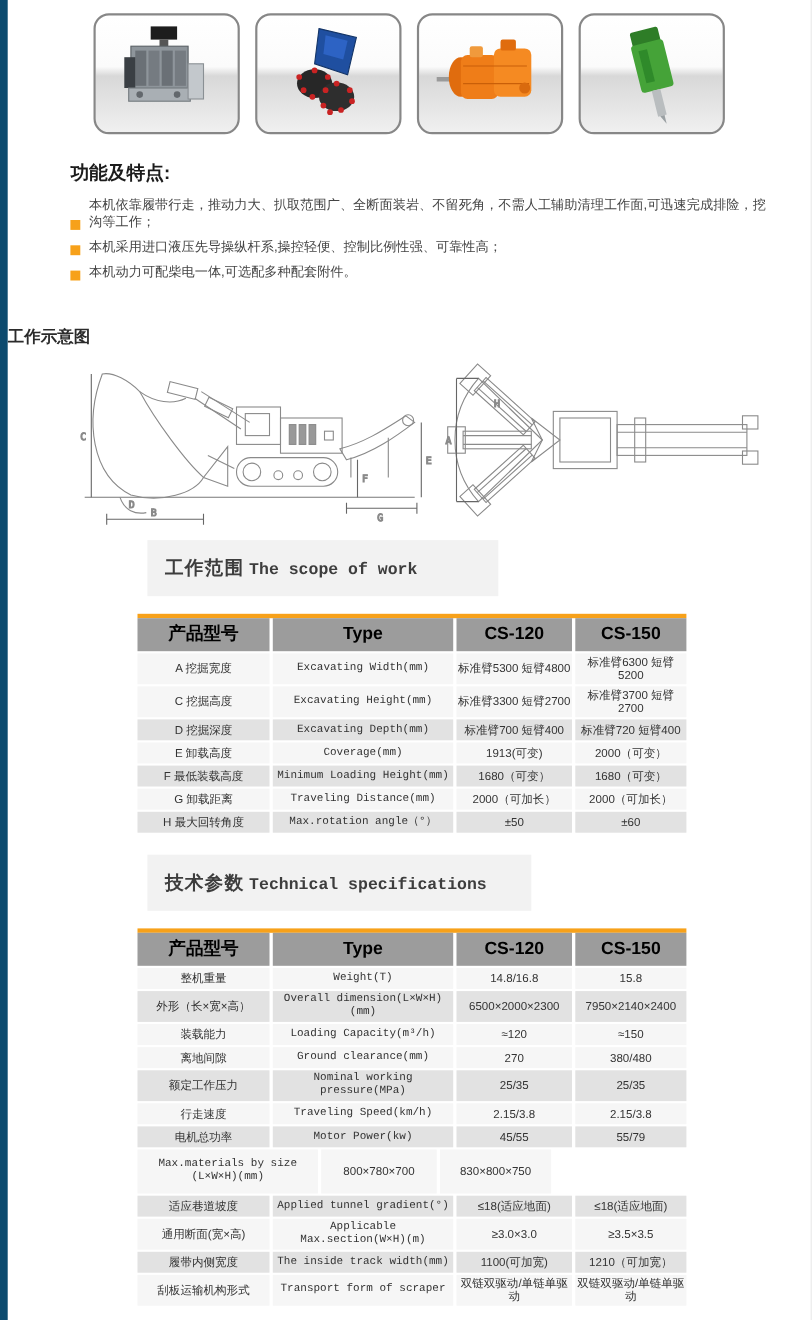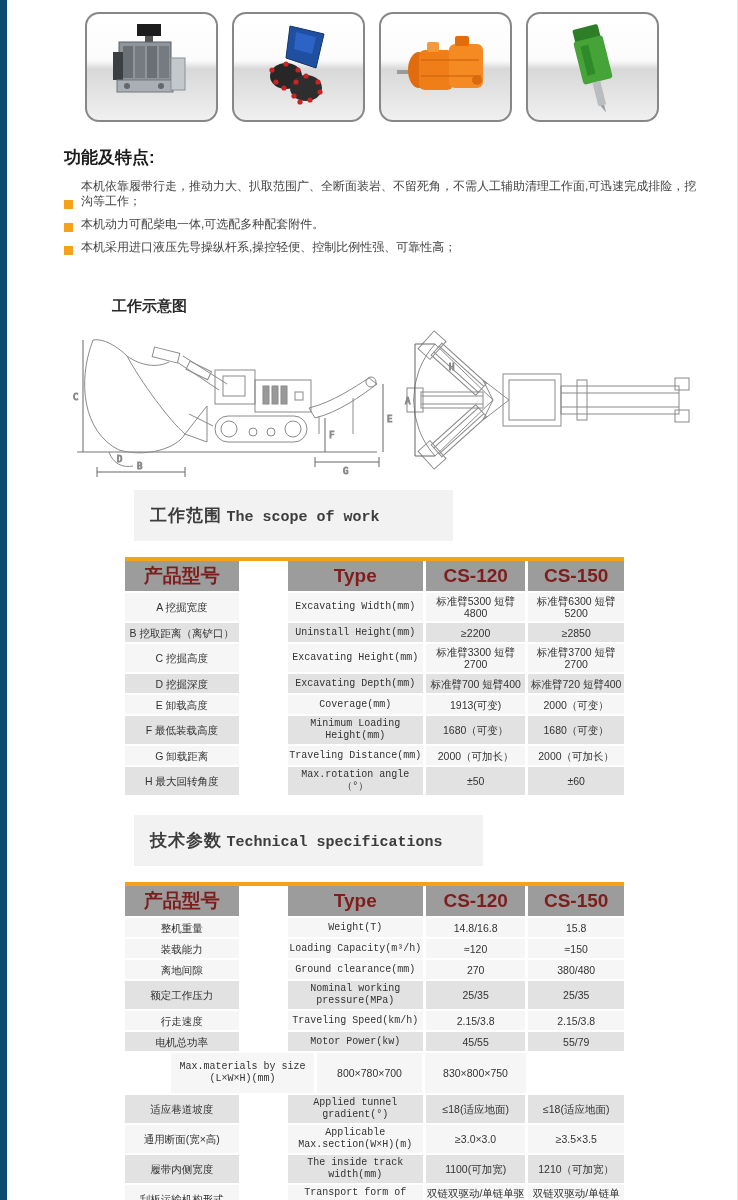--- a/index.html
+++ b/index.html
@@ -16,42 +16,42 @@
 
   
   .features { margin:24px 0 0 57px; width:640px; }
   .features .f-title { font-size:17px; font-weight:bold; color:#1c1c1c; margin-bottom:10px; }
   .f-item { display:flex; align-items:flex-end; margin-bottom:8px; }
   .f-bullet { flex:0 0 9px; height:9px; margin:3px 8px 0 0; }
   .f-text { font-size:12px; color:#444; line-height:15px; }
 
   
   .diagram { margin-top:42px; }
-  .d-title { margin-left:105px; font-size:15px; font-weight:bold; color:#2b2b2b; }
+  .d-title { font-size:15px; font-weight:bold; color:#2b2b2b; }
   .d-canvas { margin:6px 0 0 50px; }
   .d-canvas svg text { font-family:"DejaVu Sans Mono",monospace; font-size:9px; fill:#444; }
 
   
   .sec-head { display:flex; align-items:center; margin-left:116px; width:330px; }
   .sec-bar { width:11px; background:#9a9a9a; }
   .sec-panel { flex:1; background:#f2f2f2; padding:14px 10px 14px 16px; white-space:nowrap; }
   .sec-zh { font-size:17px; font-weight:bold; color:#3d3d3d; letter-spacing:1px; }
   .sec-en { font-size:15px; font-weight:bold; color:#3d3d3d; font-family:"Liberation Mono","DejaVu Sans Mono",monospace; }
 
   
   .spec-table { width:499px; margin-left:118px; border-top:4px solid #f7a11a; }
   .trow { display:flex; gap:3px; margin-top:2px; }
   .tcell { display:flex; align-items:center; justify-content:center; text-align:center;
            background:#f6f6f6; color:#333; font-size:10.5px; min-height:19px;
            white-space:pre-line; line-height:12px; padding:2px 1px; }
-  .c0 { width:120px; } .c1 { width:143px;margin-left:46px; } .c2 { width:105px; } .c3 { width:101px; }
+  .c0 { width:120px; } .c1 { width:164px; } .c2 { width:105px; } .c3 { width:101px; }
   .c1,.tcell.en { font-family:"Liberation Mono","DejaVu Sans Mono",monospace; font-size:10px; }
   .trow.shaded .tcell { background:#e2e2e2; }
   .trow.thead { margin-top:0; }
-  .trow.thead .tcell { background:#9c9c9c; color:#7f1d1d; font-weight:bold; font-size:19px; min-height:30px; }
+  .trow.thead .tcell { background:#9c9c9c; color:#000000; font-weight:bold; font-size:16px; min-height:30px; }
   .trow.thead .c1 { font-family:"Liberation Sans",sans-serif; }
   .trow.tall .tcell { min-height:40px; }
 
   .gap1 { height:20px; } .gap2 { height:16px; }
 </style>
 </head>
 <body>
 
 <div class="page">
 
@@ -120,25 +120,25 @@
   </div>
 
   <div class="features">
     <div class="f-title">功能及特点:</div>
     <div class="f-item">
       <span class="f-bullet" style="background:#f7a11a"></span>
       <span class="f-text">本机依靠履带行走，推动力大、扒取范围广、全断面装岩、不留死角，不需人工辅助清理工作面,可迅速完成排险，挖沟等工作；</span>
     </div>
     <div class="f-item">
       <span class="f-bullet" style="background:#f7a11a"></span>
-      <span class="f-text">本机动力可配柴电一体,可选配多种配套附件。</span>
+      <span class="f-text">本机采用进口液压先导操纵杆系,操控轻便、控制比例性强、可靠性高；</span>
     </div>
     <div class="f-item">
       <span class="f-bullet" style="background:#f7a11a"></span>
-      <span class="f-text">本机采用进口液压先导操纵杆系,操控轻便、控制比例性强、可靠性高；</span>
+      <span class="f-text">本机动力可配柴电一体,可选配多种配套附件。</span>
     </div>
   </div>
 
   <div class="diagram">
     <div class="d-title">工作示意图</div>
     <div class="d-canvas">
       <svg width="650" height="158" viewBox="0 0 650 158" fill="none" stroke="#8a8a8a" stroke-width="1">
 
         <line x1="20" y1="130" x2="320" y2="130" stroke="#777"></line>
 
@@ -250,26 +250,20 @@
         <div class="tcell c1">Type</div>
         <div class="tcell c2">CS-120</div>
         <div class="tcell c3">CS-150</div>
       </div>
       <div class="trow">
         <div class="tcell c0">A 挖掘宽度</div>
         <div class="tcell c1 en">Excavating Width(mm)</div>
         <div class="tcell c2">标准臂5300  短臂4800</div>
         <div class="tcell c3">标准臂6300  短臂5200</div>
       </div>
-      <div class="trow shaded">
-        <div class="tcell c0">B 挖取距离（离铲口）</div>
-        <div class="tcell c1 en">Uninstall Height(mm)</div>
-        <div class="tcell c2">≥2200</div>
-        <div class="tcell c3">≥2850</div>
-      </div>
       <div class="trow">
         <div class="tcell c0">C 挖掘高度</div>
         <div class="tcell c1 en">Excavating Height(mm)</div>
         <div class="tcell c2">标准臂3300  短臂2700</div>
         <div class="tcell c3">标准臂3700  短臂2700</div>
       </div>
       <div class="trow shaded">
         <div class="tcell c0">D 挖掘深度</div>
         <div class="tcell c1 en">Excavating Depth(mm)</div>
         <div class="tcell c2">标准臂700  短臂400</div>
@@ -319,20 +313,26 @@
         <div class="tcell c1">Type</div>
         <div class="tcell c2">CS-120</div>
         <div class="tcell c3">CS-150</div>
       </div>
       <div class="trow">
         <div class="tcell c0">整机重量</div>
         <div class="tcell c1 en">Weight(T)</div>
         <div class="tcell c2">14.8/16.8</div>
         <div class="tcell c3">15.8</div>
       </div>
+      <div class="trow shaded">
+        <div class="tcell c0">外形（长×宽×高）</div>
+        <div class="tcell c1 en">Overall dimension(L×W×H)(mm)</div>
+        <div class="tcell c2">6500×2000×2300</div>
+        <div class="tcell c3">7950×2140×2400</div>
+      </div>
       <div class="trow">
         <div class="tcell c0">装载能力</div>
         <div class="tcell c1 en">Loading Capacity(m³/h)</div>
         <div class="tcell c2">≈120</div>
         <div class="tcell c3">≈150</div>
       </div>
       <div class="trow">
         <div class="tcell c0">离地间隙</div>
         <div class="tcell c1 en">Ground clearance(mm)</div>
         <div class="tcell c2">270</div>

